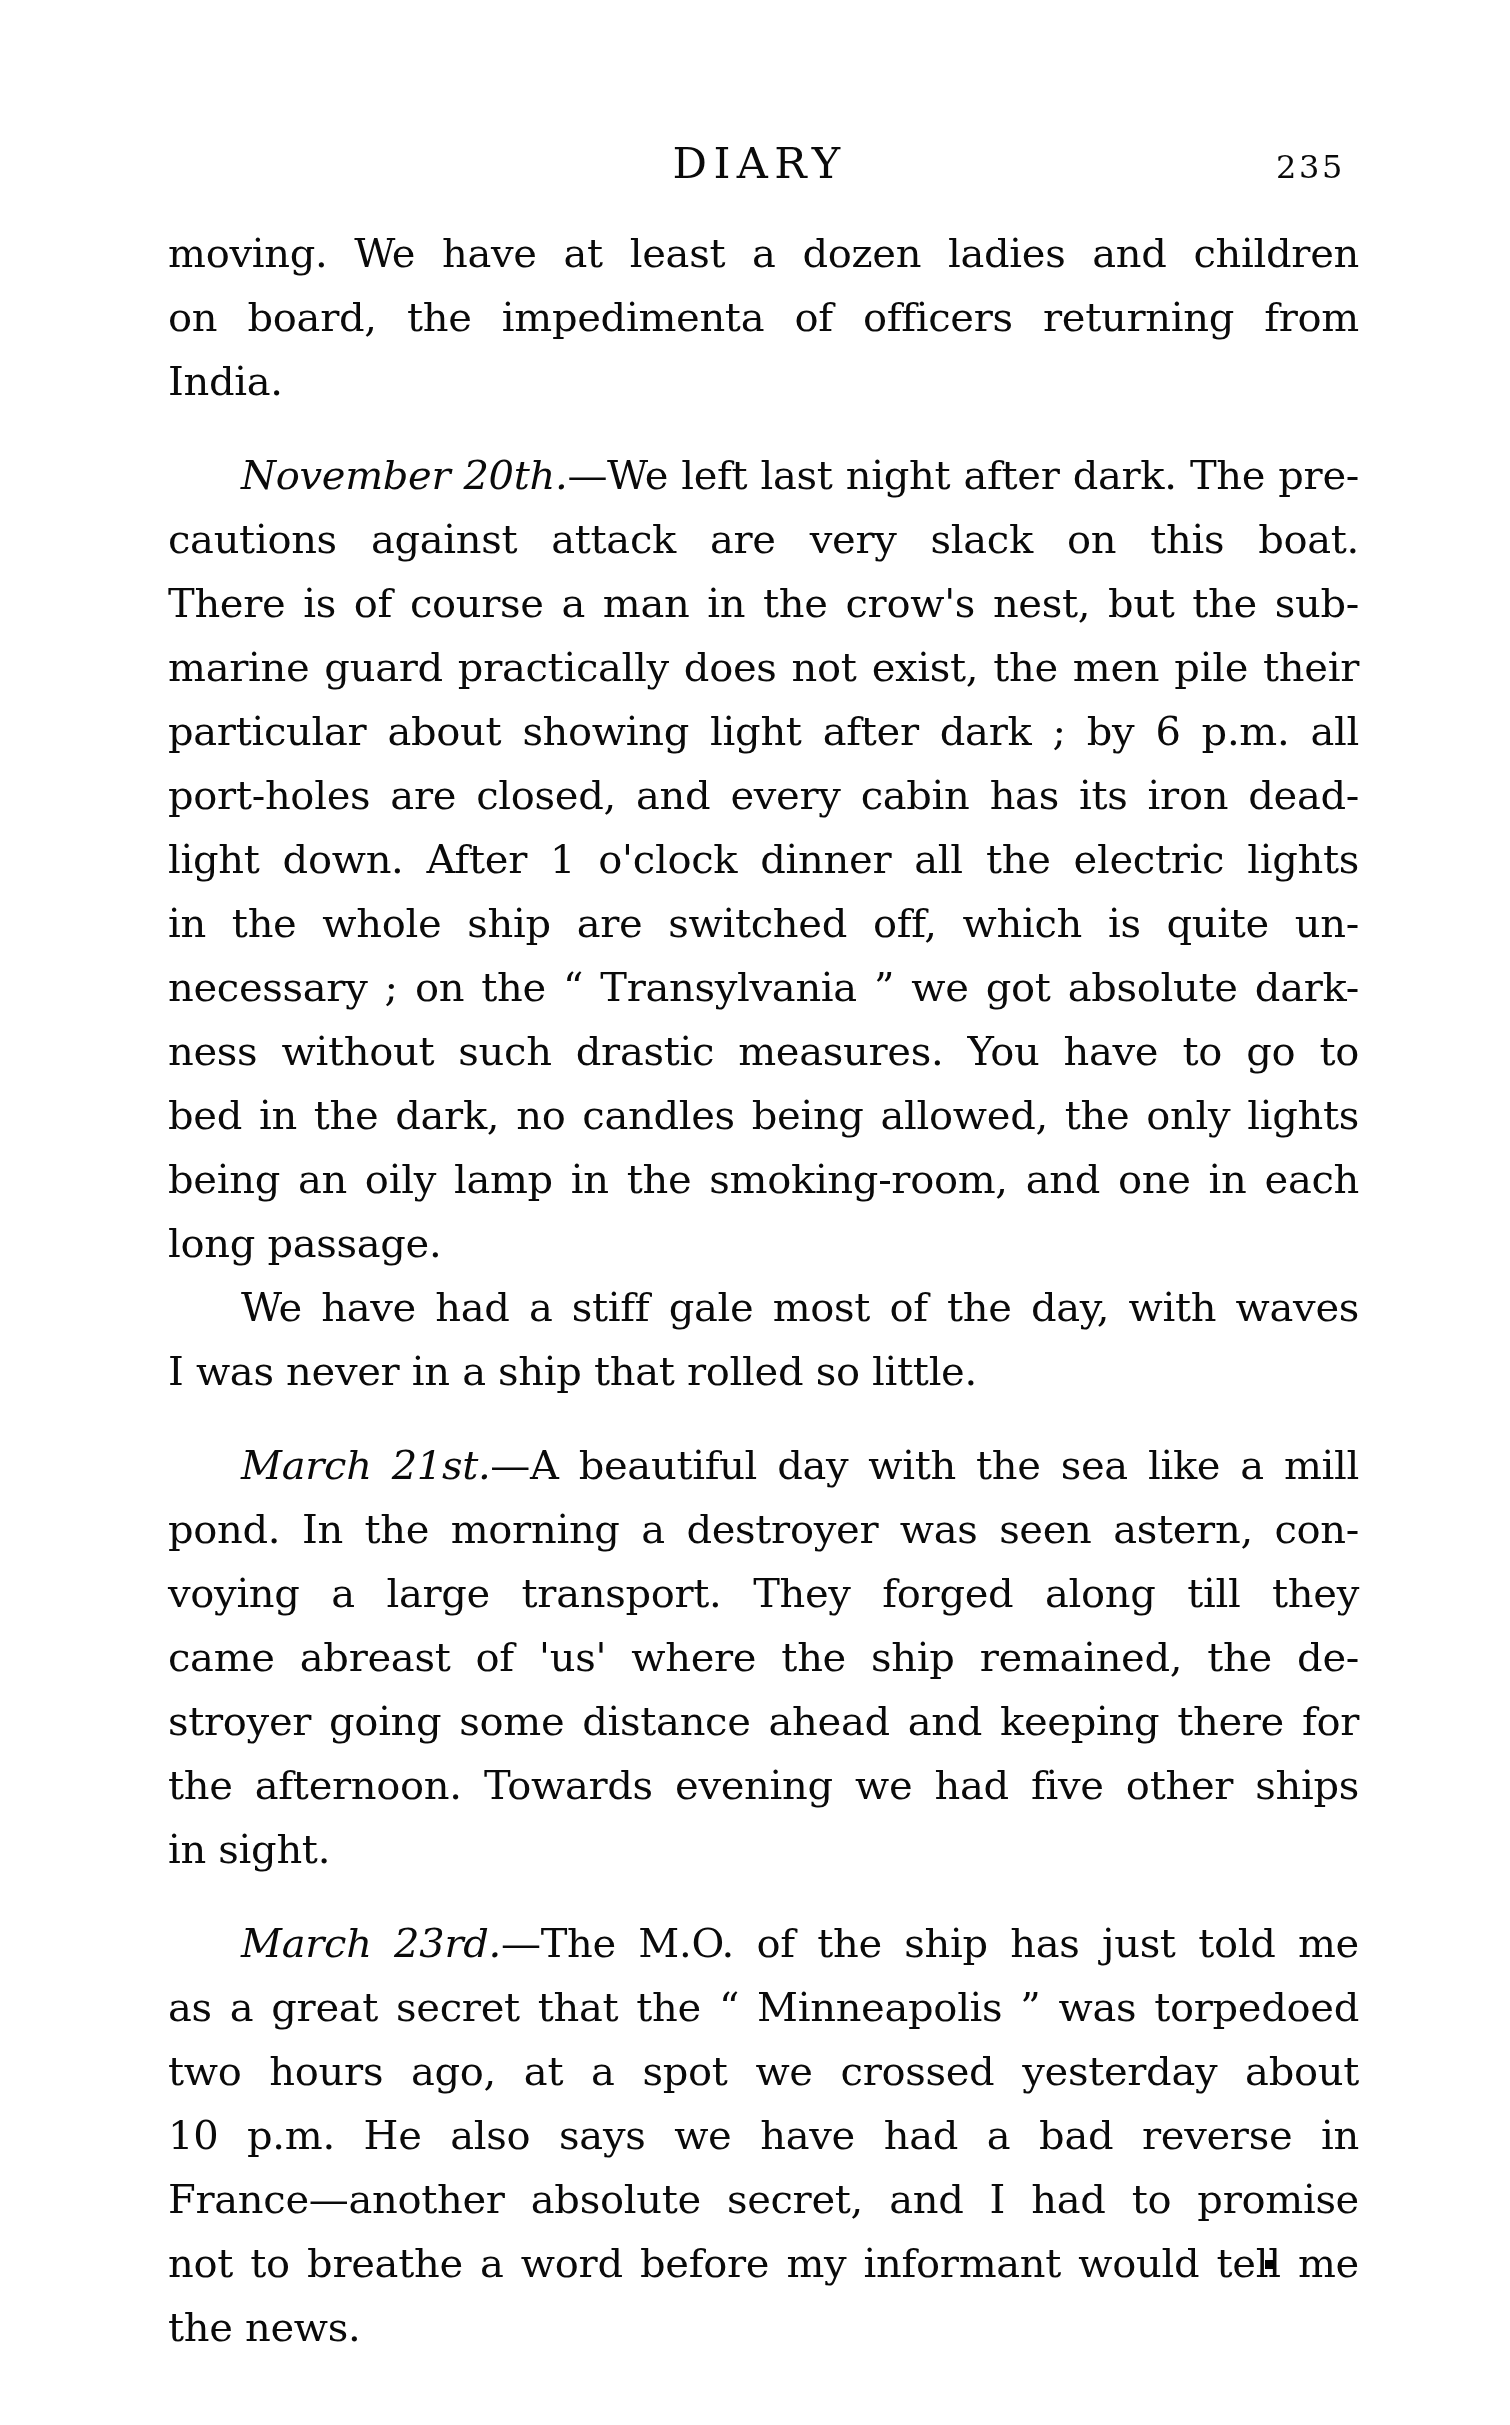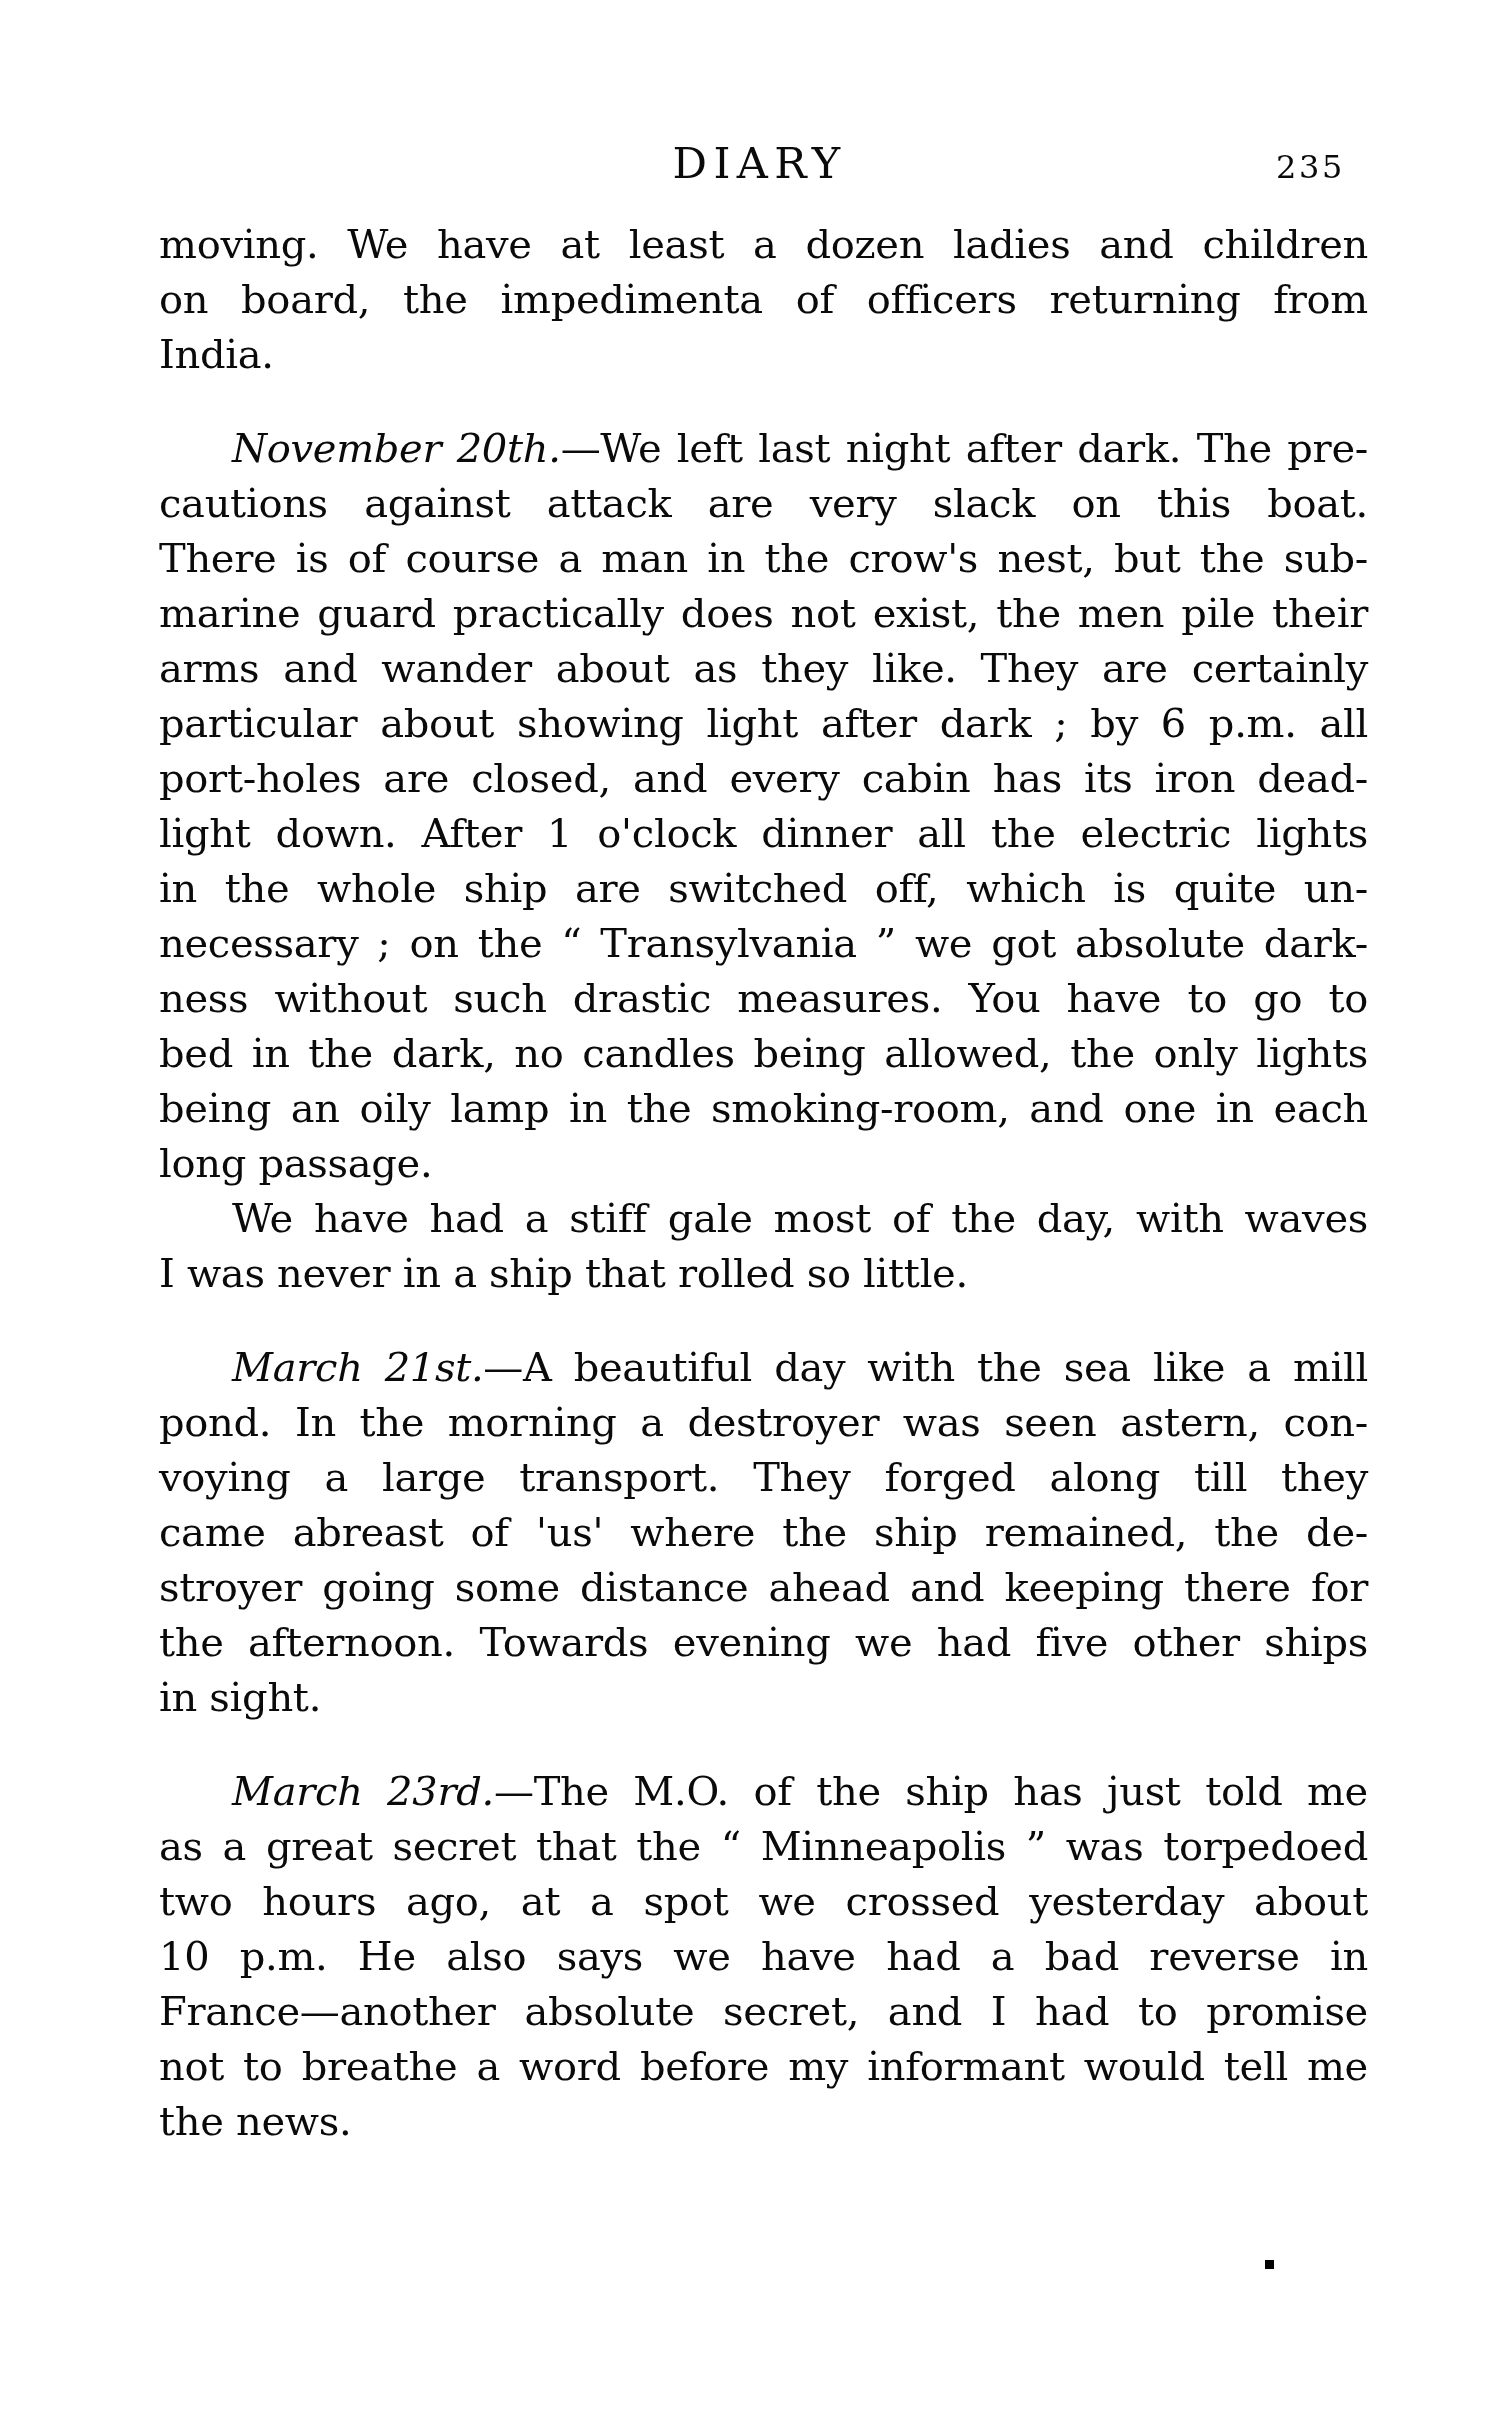--- a/index.html
+++ b/index.html
@@ -39,21 +39,21 @@
     top: 217px;
     left: 159px;
     width: 1209px;
     font-size: 40px;
     line-height: 55px;
     letter-spacing: -0.3px;
   }
   .paragraph { margin: 0; }
   .paragraph.gap { margin-top: 39px; }
   .line {
-    margin: 0;
+    margin: 9px;
     white-space: nowrap;
     text-align: justify;
     text-justify: inter-word;
     text-align-last: justify;
   }
   .line.last { text-align-last: left; }
   .line.indent { padding-left: 73px; }
   .italic { font-style: italic; }
   .ink-speck {
     position: absolute;
@@ -74,21 +74,20 @@
       <div class="paragraph">
         <p class="line"><span>moving.  We have at least a dozen ladies and children</span></p>
         <p class="line"><span>on board, the impedimenta of officers returning from</span></p>
         <p class="line last"><span>India.</span></p>
       </div>
       <div class="paragraph gap">
         <p class="line indent"><span class="italic">November 20th.</span><span>—We left last night after dark.  The pre-</span></p>
         <p class="line"><span>cautions against attack are very slack on this boat.</span></p>
         <p class="line"><span>There is of course a man in the crow's nest, but the sub-</span></p>
         <p class="line"><span>marine guard practically does not exist, the men pile their</span></p>
-        <p class="line"><span>arms and wander about as they like.  They are certainly</span></p>
         <p class="line"><span>particular about showing light after dark ; by 6 p.m. all</span></p>
         <p class="line"><span>port-holes are closed, and every cabin has its iron dead-</span></p>
         <p class="line"><span>light down.  After 1 o'clock dinner all the electric lights</span></p>
         <p class="line"><span>in the whole ship are switched off, which is quite un-</span></p>
         <p class="line"><span>necessary ; on the “ Transylvania ” we got absolute dark-</span></p>
         <p class="line"><span>ness without such drastic measures.  You have to go to</span></p>
         <p class="line"><span>bed in the dark, no candles being allowed, the only lights</span></p>
         <p class="line"><span>being an oily lamp in the smoking-room, and one in each</span></p>
         <p class="line last"><span>long passage.</span></p>
       </div>

